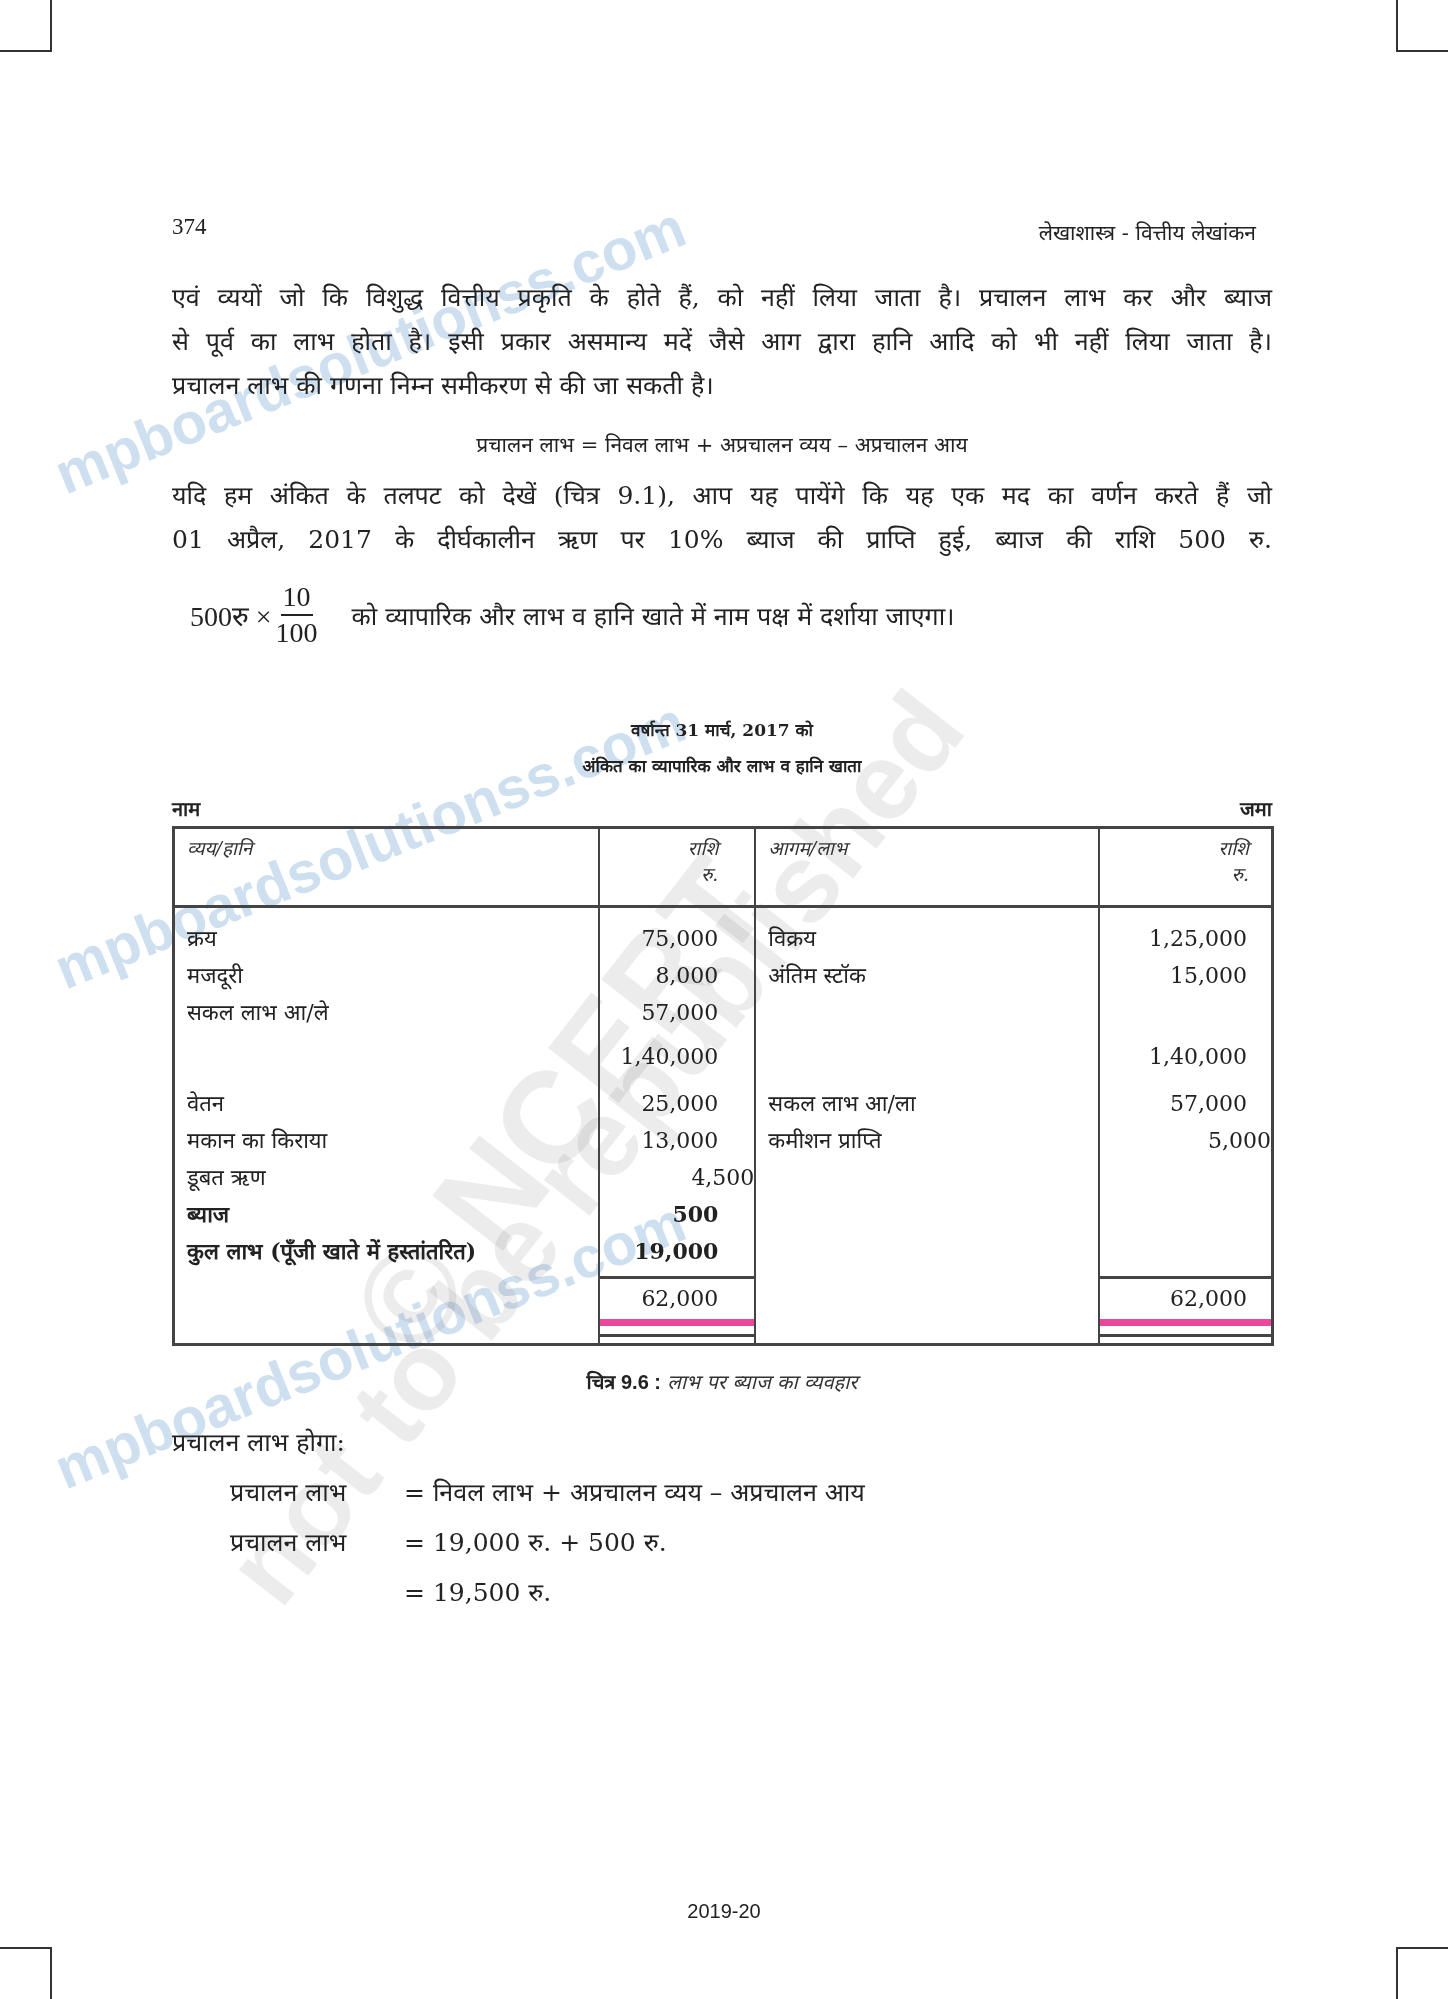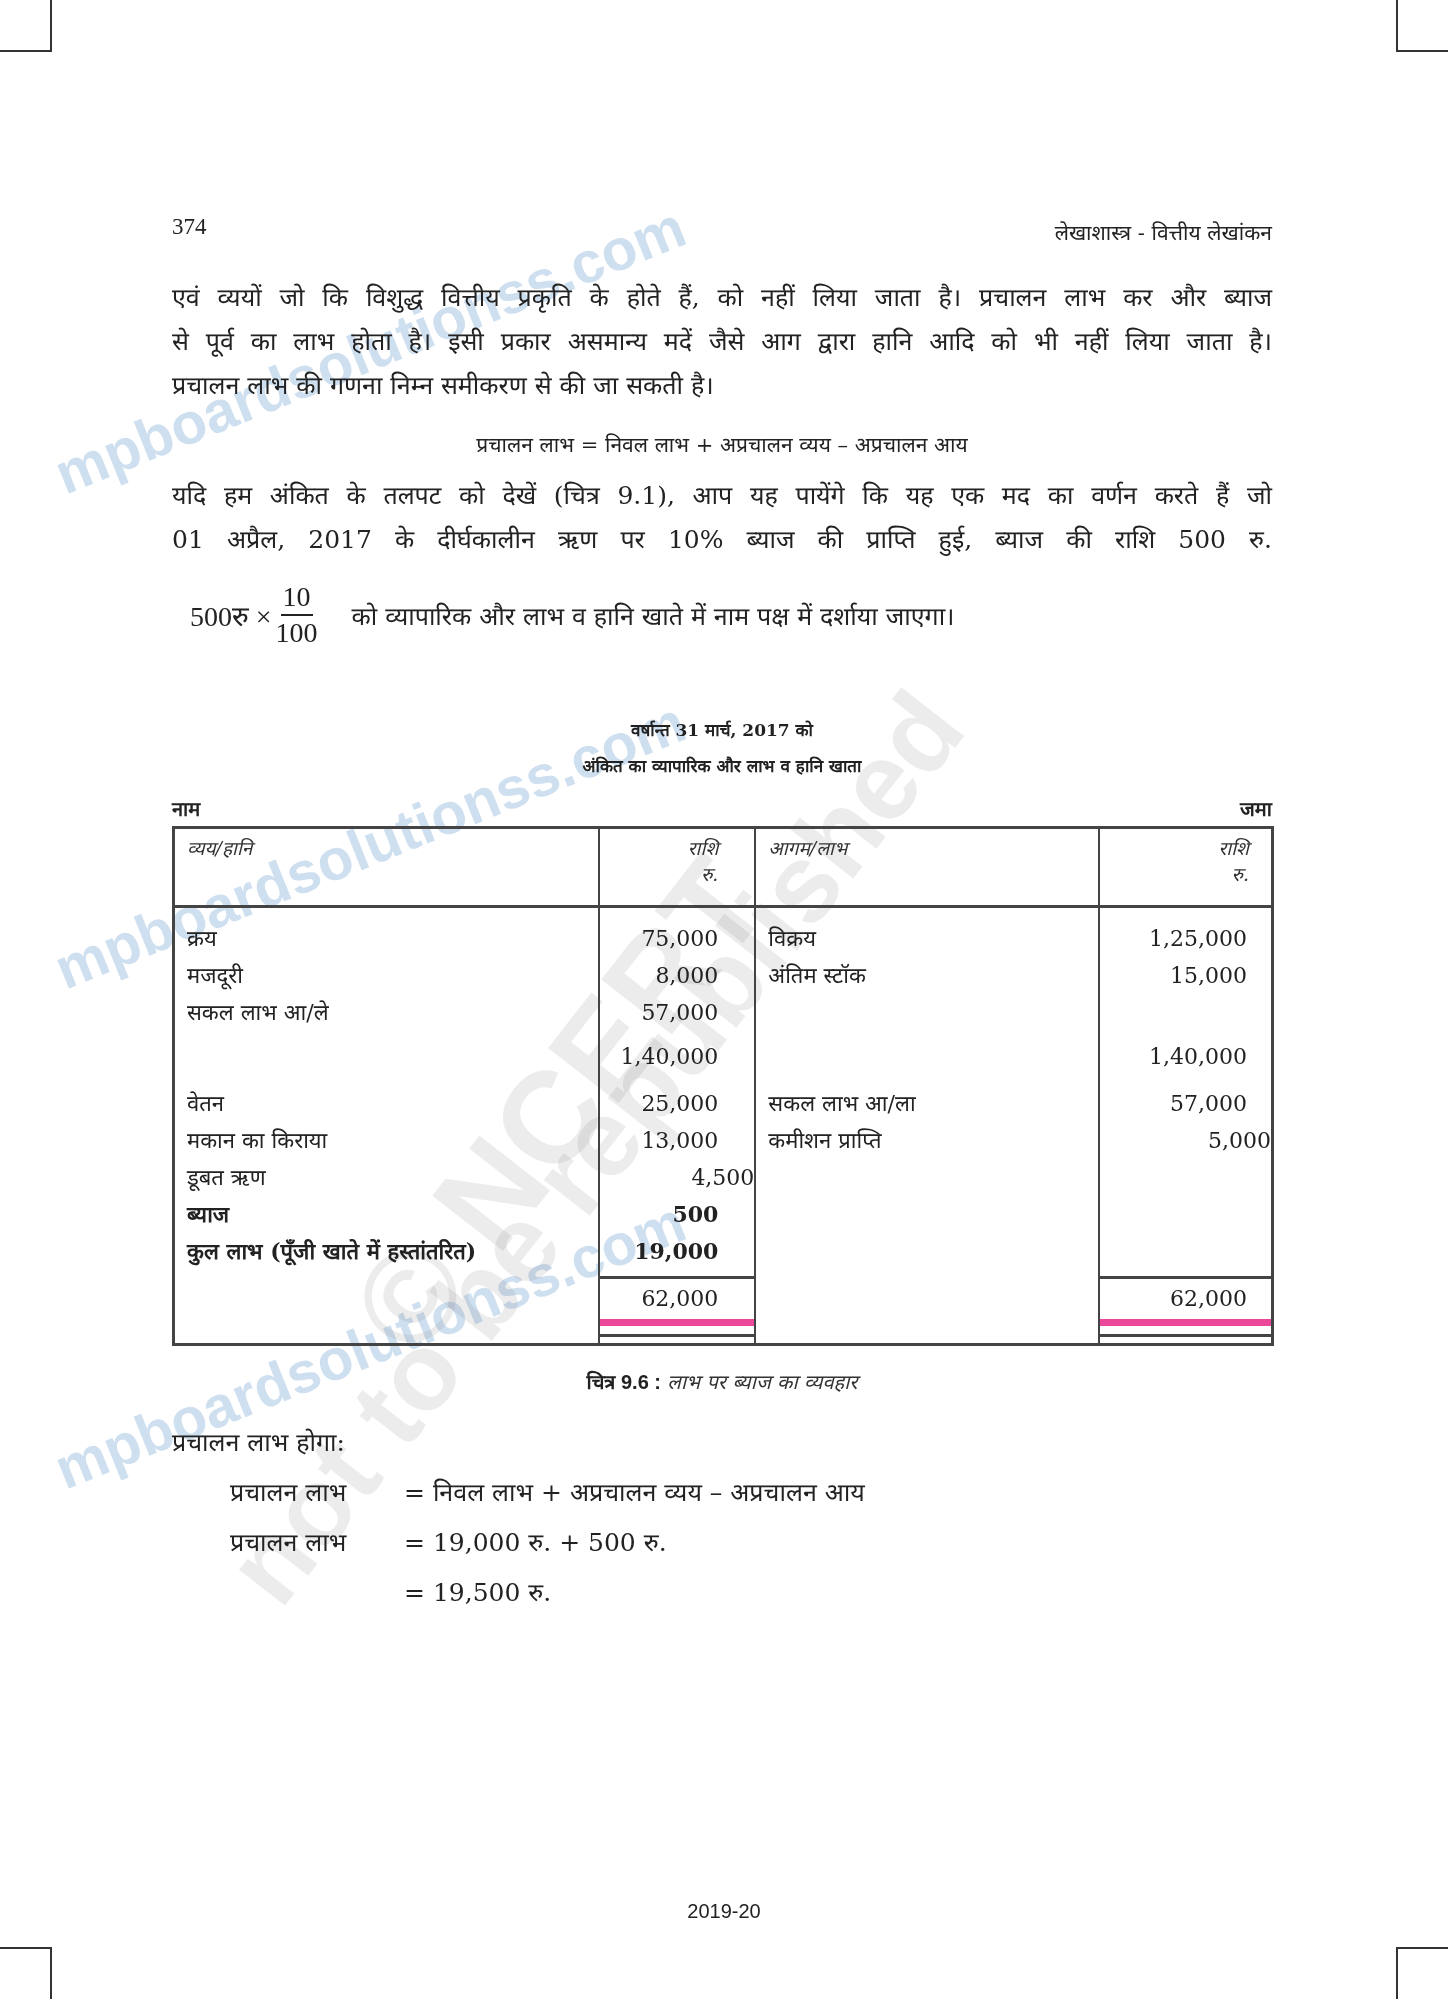--- a/index.html
+++ b/index.html
@@ -1,21 +1,21 @@
 <!DOCTYPE html>
 <html><head>
 <meta charset="utf-8">
 <style>
   html, body { margin:0; padding:0; background:#ffffff; }
   body { width:1448px; height:1999px; position:relative; overflow:hidden;
          font-family:"DejaVu Serif", serif; color:#222; }
   .crop { position:absolute; border-color:#333; border-style:solid; border-width:0; }
   .abs { position:absolute; }
   .page-num { left:172px; top:214px; font-size:23px; font-family:"Liberation Serif", serif; }
-  .running-head { right:176px; top:218px; font-size:21px; }
+  .running-head { right:192px; top:218px; font-size:21px; }
   .para { left:172px; width:1100px; font-size:25px; line-height:44px; text-align:justify; text-align-last:justify; }
   .para.last { text-align-last:left; }
   .center-eq { left:172px; width:1100px; top:430px; text-align:center; font-size:21px; }
   .frac-line { display:inline-flex; align-items:center; }
   .frac { display:inline-flex; flex-direction:column; align-items:center; margin:0 4px; font-family:"Liberation Serif", serif; font-size:28px; }
   .frac .num { border-bottom:2px solid #222; padding:0 2px; line-height:34px; }
   .frac .den { line-height:34px; }
   .title { left:172px; width:1100px; text-align:center; font-size:17px; font-weight:bold; }
   .side-lbl { font-size:20px; font-weight:bold; top:795px; }
   table.ledger { position:absolute; left:172px; top:826px; width:1102px; border-collapse:collapse;

